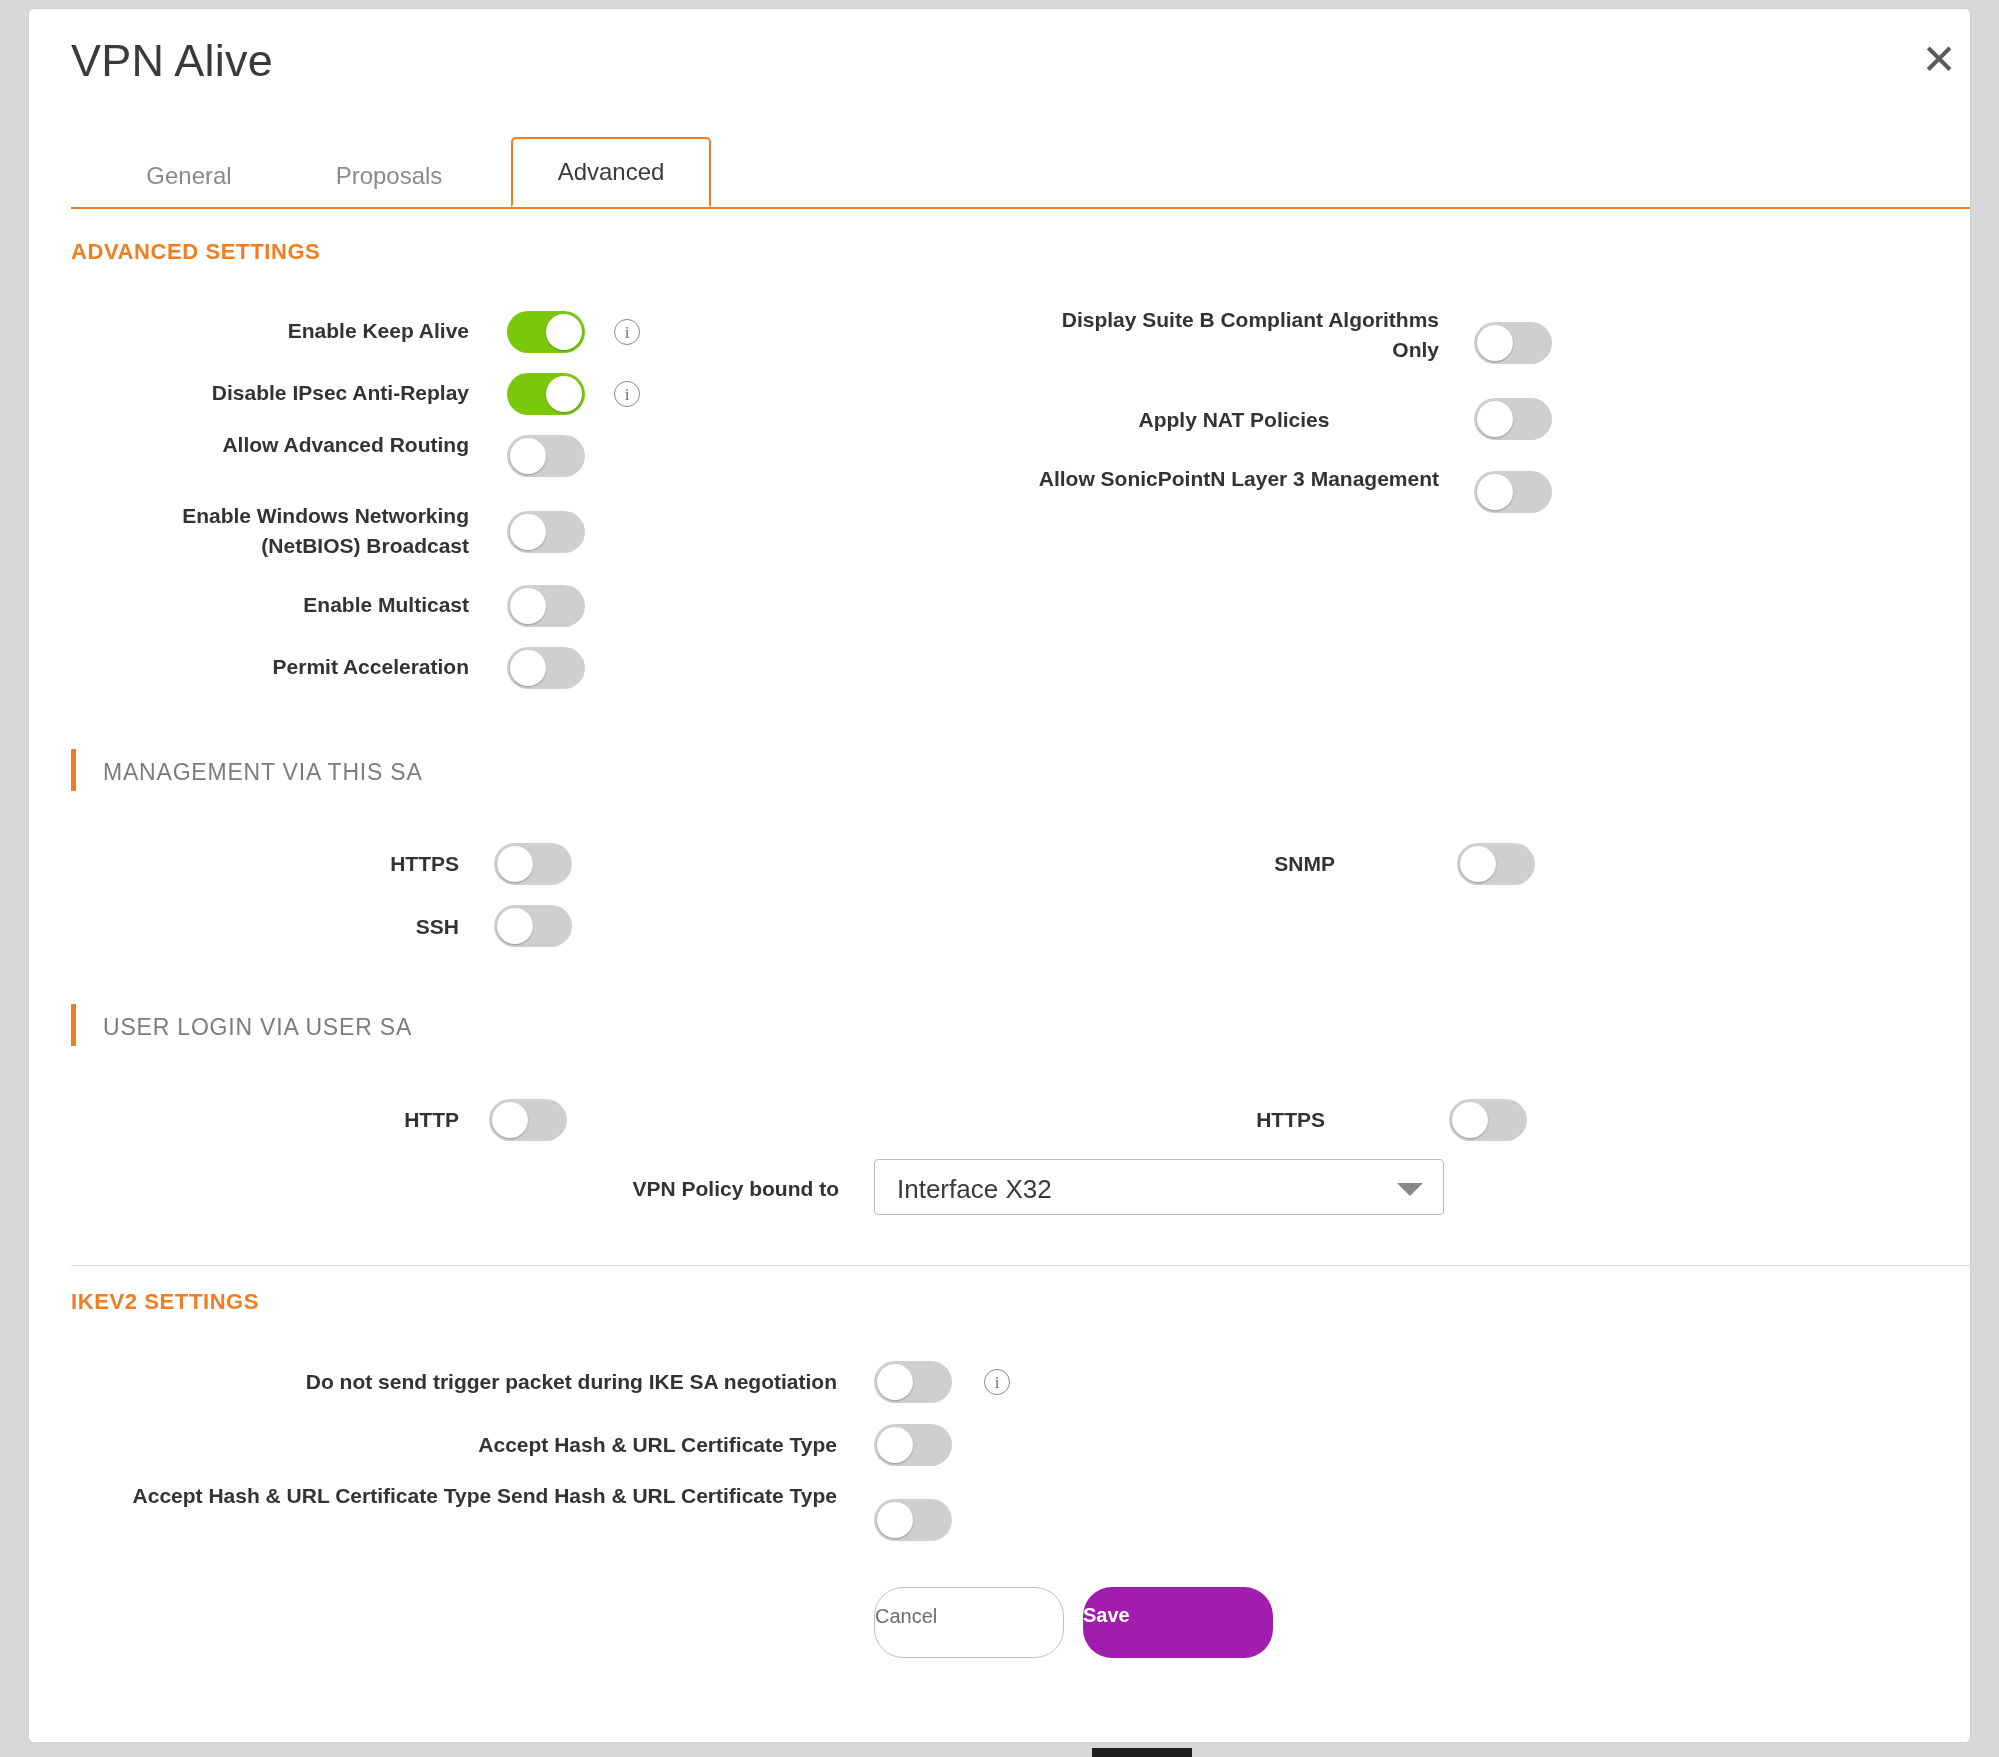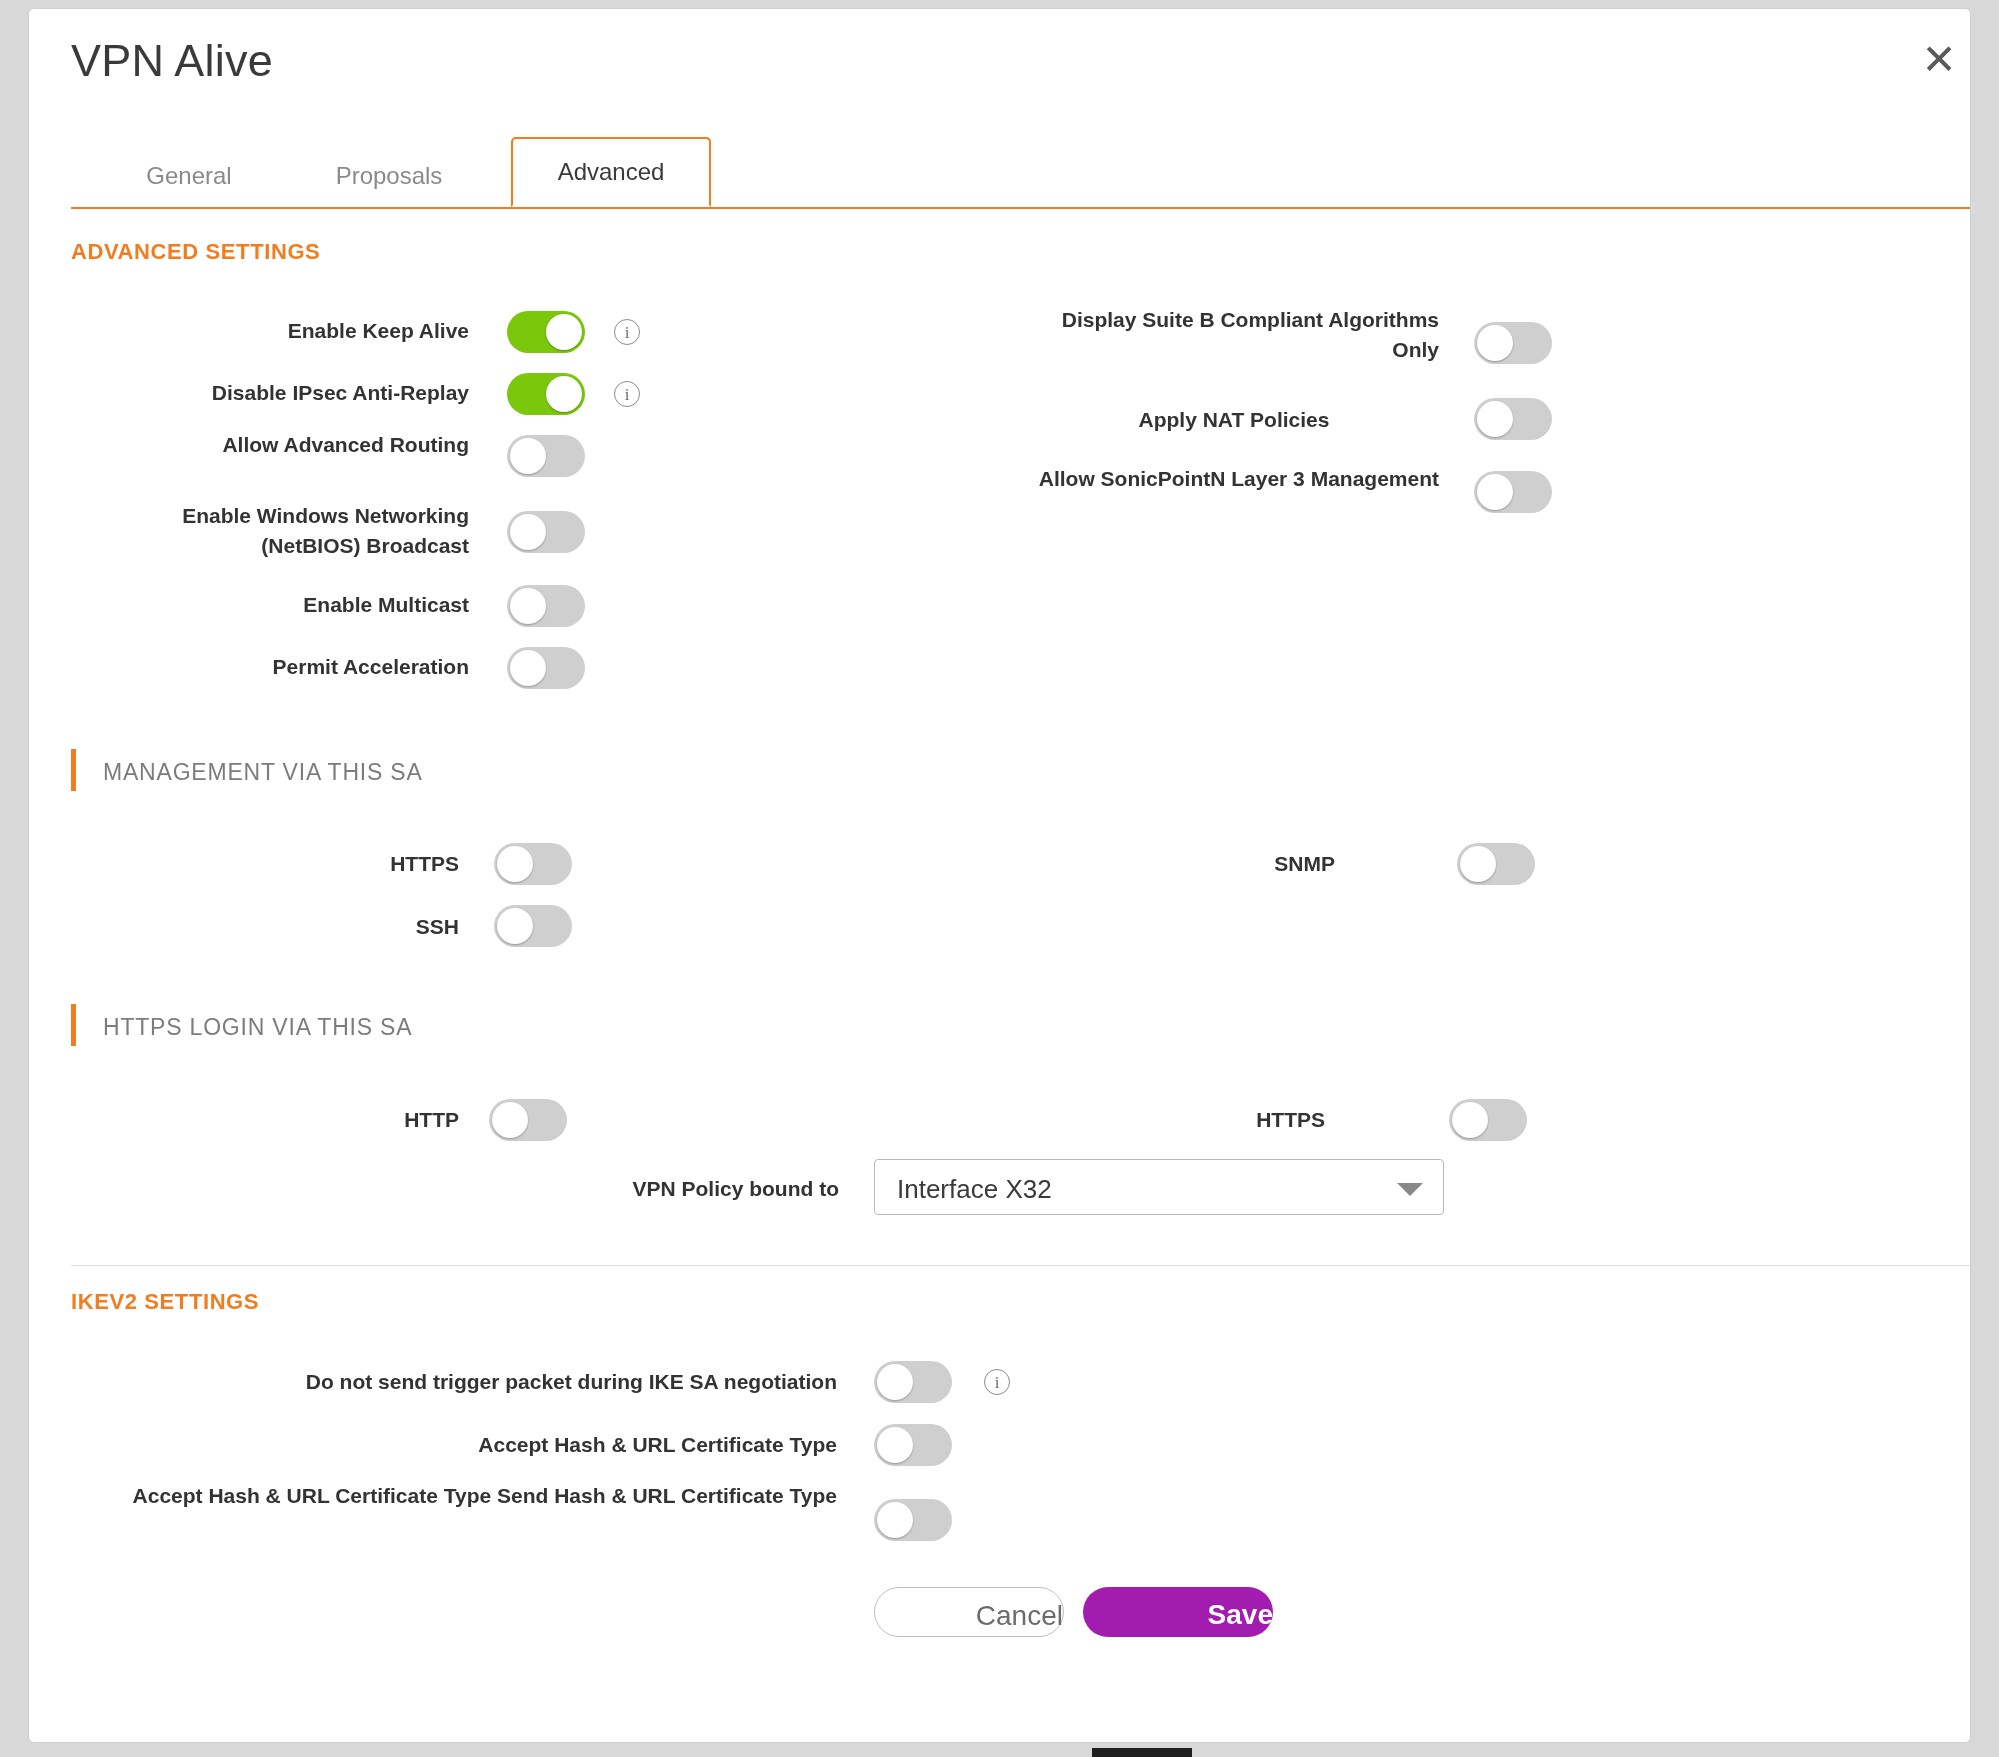--- a/index.html
+++ b/index.html
@@ -172,26 +172,26 @@
     right: 20px;
     top: 23px;
     width: 0;
     height: 0;
     border-left: 13px solid transparent;
     border-right: 13px solid transparent;
     border-top: 13px solid #888888;
   }
   .btn {
     position: absolute;
-    height: 50px;
+    height: 71px;
     border-radius: 29px;
-    font-size: 28px;
-    cursor: pointer;
-    box-sizing: border-box;
-    text-align: right;
+    font-size: 20px;
+    cursor: pointer;
+    box-sizing: border-box;
+    text-align: left;
     line-height: 56px;
   }
   .btn.cancel {
     left: 845px;
     top: 1578px;
     width: 190px;
     border: 1px solid #c0c0c0;
     background: #ffffff;
     color: #6c6c6c;
   }
@@ -289,21 +289,21 @@
   <div class="toggle" style="left:465px; top:896px;">
       <div class="knob"></div>
     </div>
 
   <div class="lbl" style="left:1030px; top:840px; width:276px;">SNMP</div>
   <div class="toggle" style="left:1428px; top:834px;">
       <div class="knob"></div>
     </div>
 
   <div class="sub-bar" style="left:42px; top:995px;"></div>
-  <div class="sub-head" style="left:74px; top:1005px;">HTTPS LOGIN VIA THIS SA</div>
+  <div class="sub-head" style="left:74px; top:1005px;">USER LOGIN VIA USER SA</div>
 
   <div class="lbl" style="left:180px; top:1096px; width:250px;">HTTP</div>
   <div class="toggle" style="left:460px; top:1090px;">
       <div class="knob"></div>
     </div>
 
   <div class="lbl" style="left:1020px; top:1096px; width:276px;">HTTPS</div>
   <div class="toggle" style="left:1420px; top:1090px;">
       <div class="knob"></div>
     </div>

